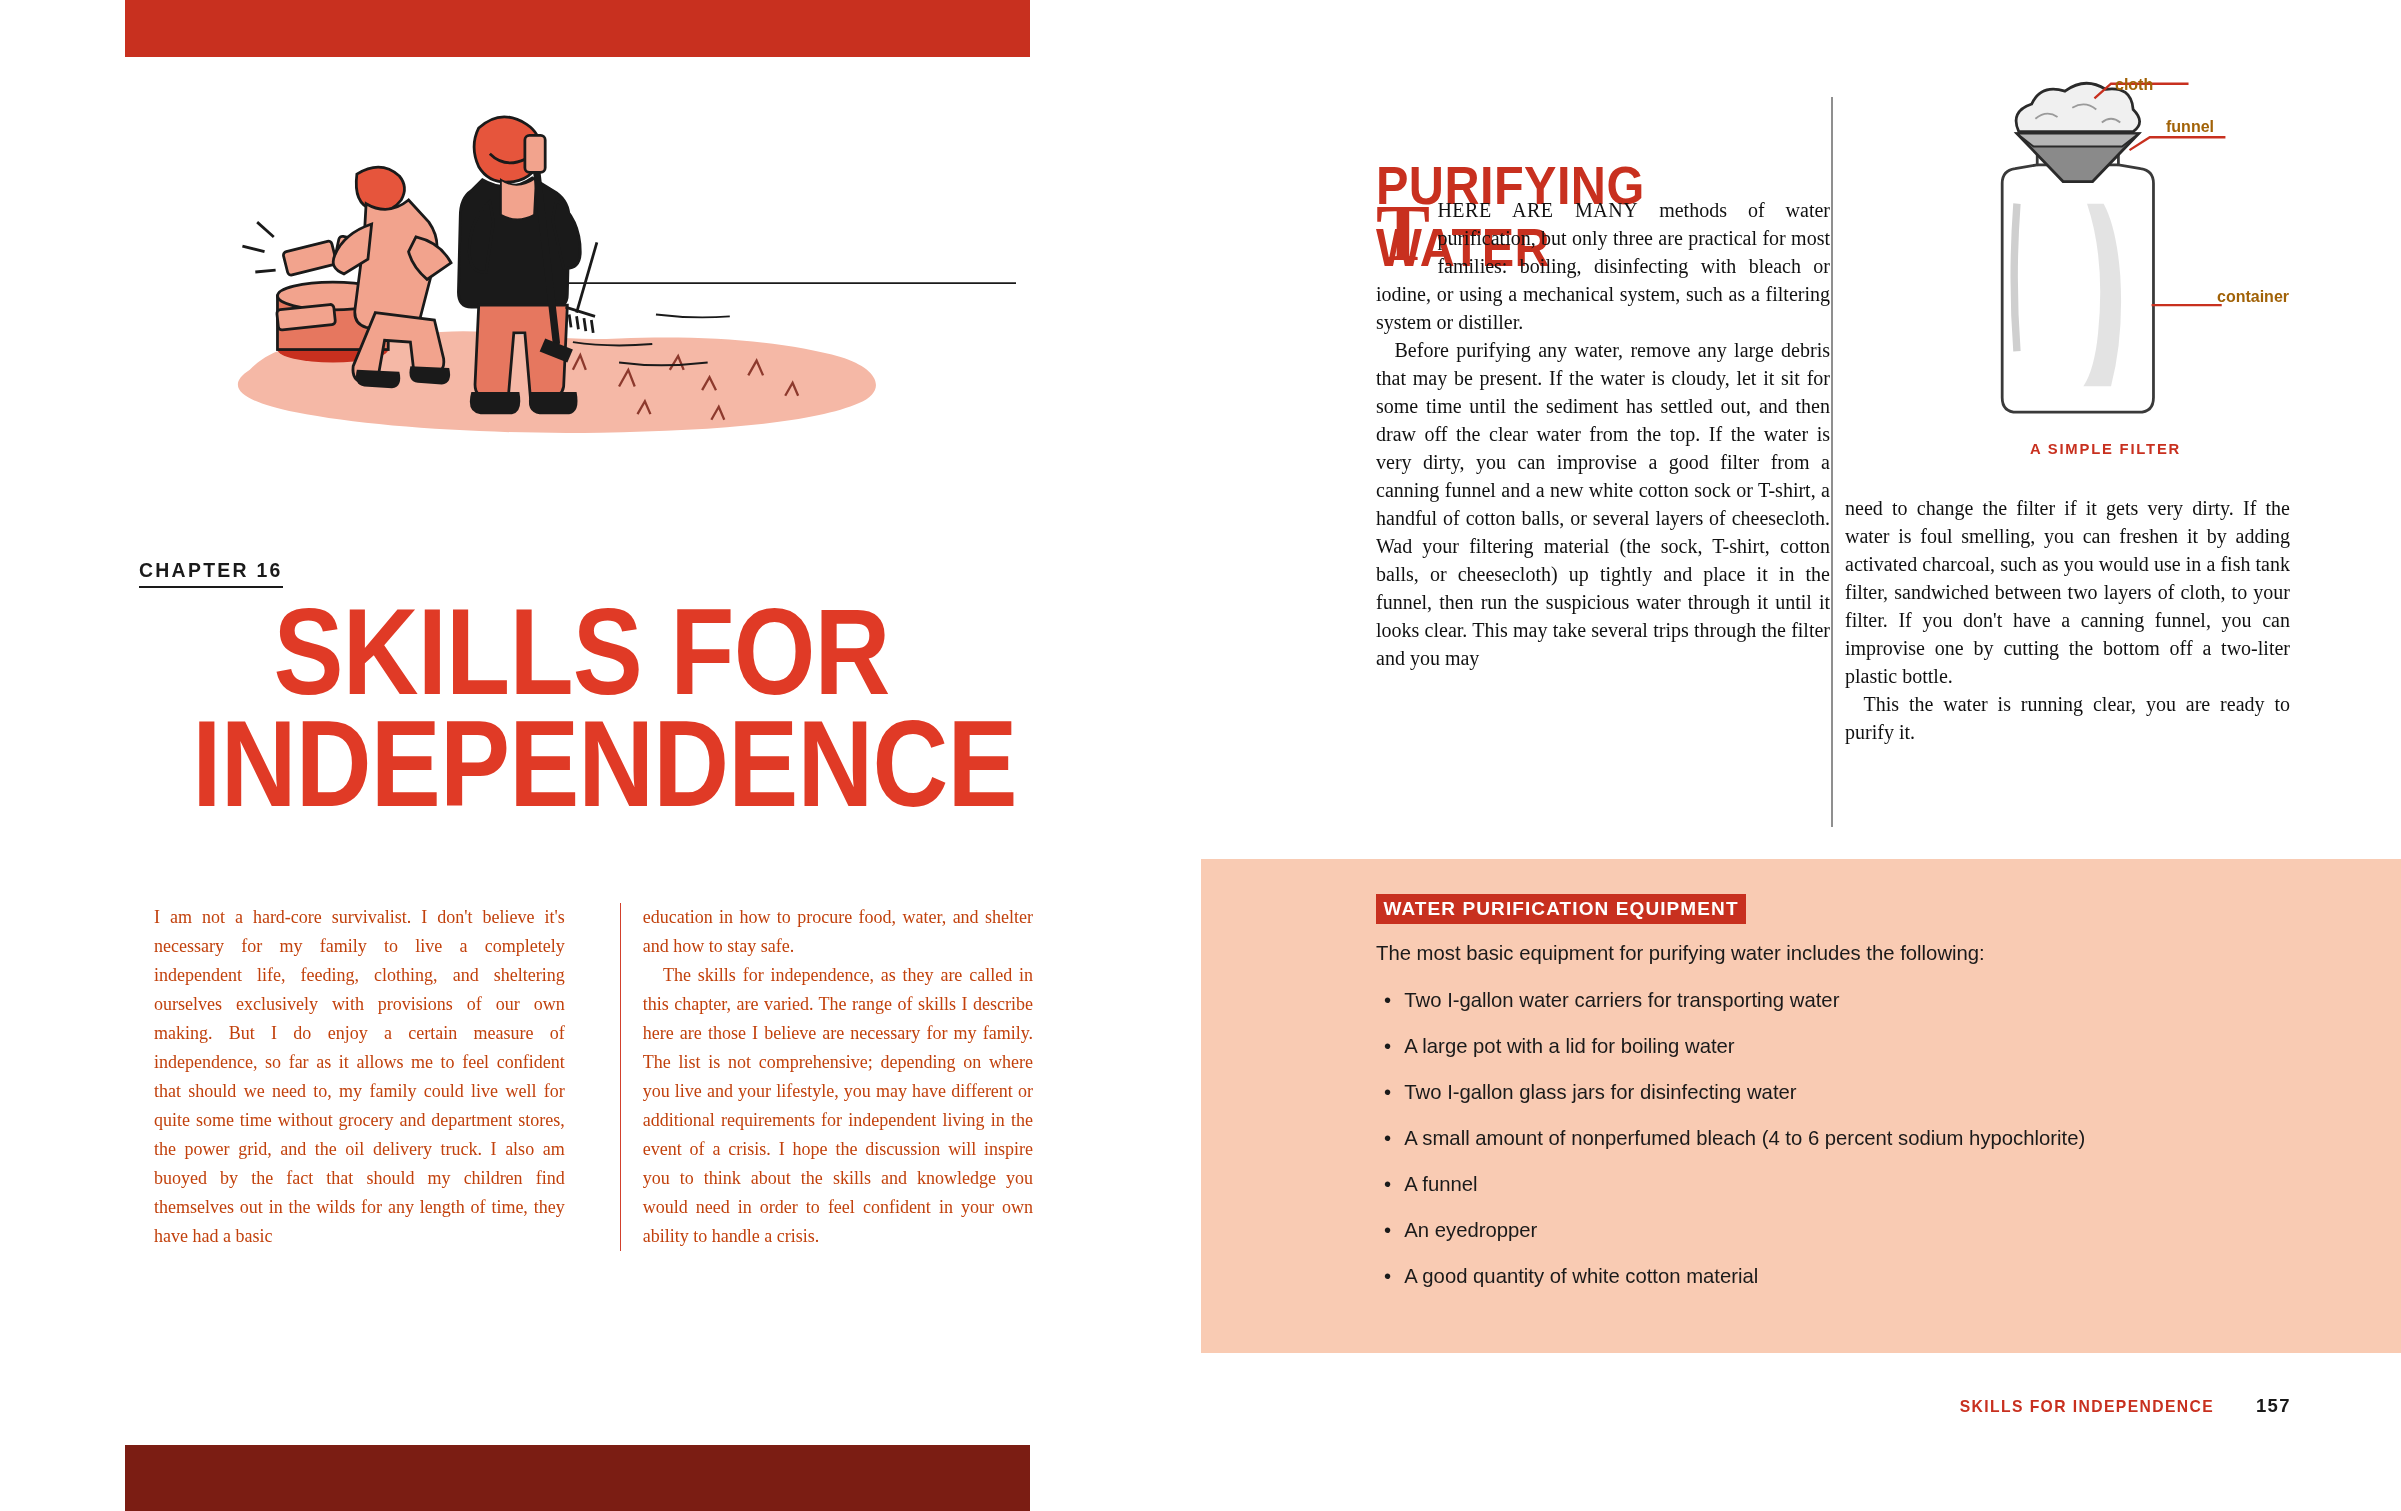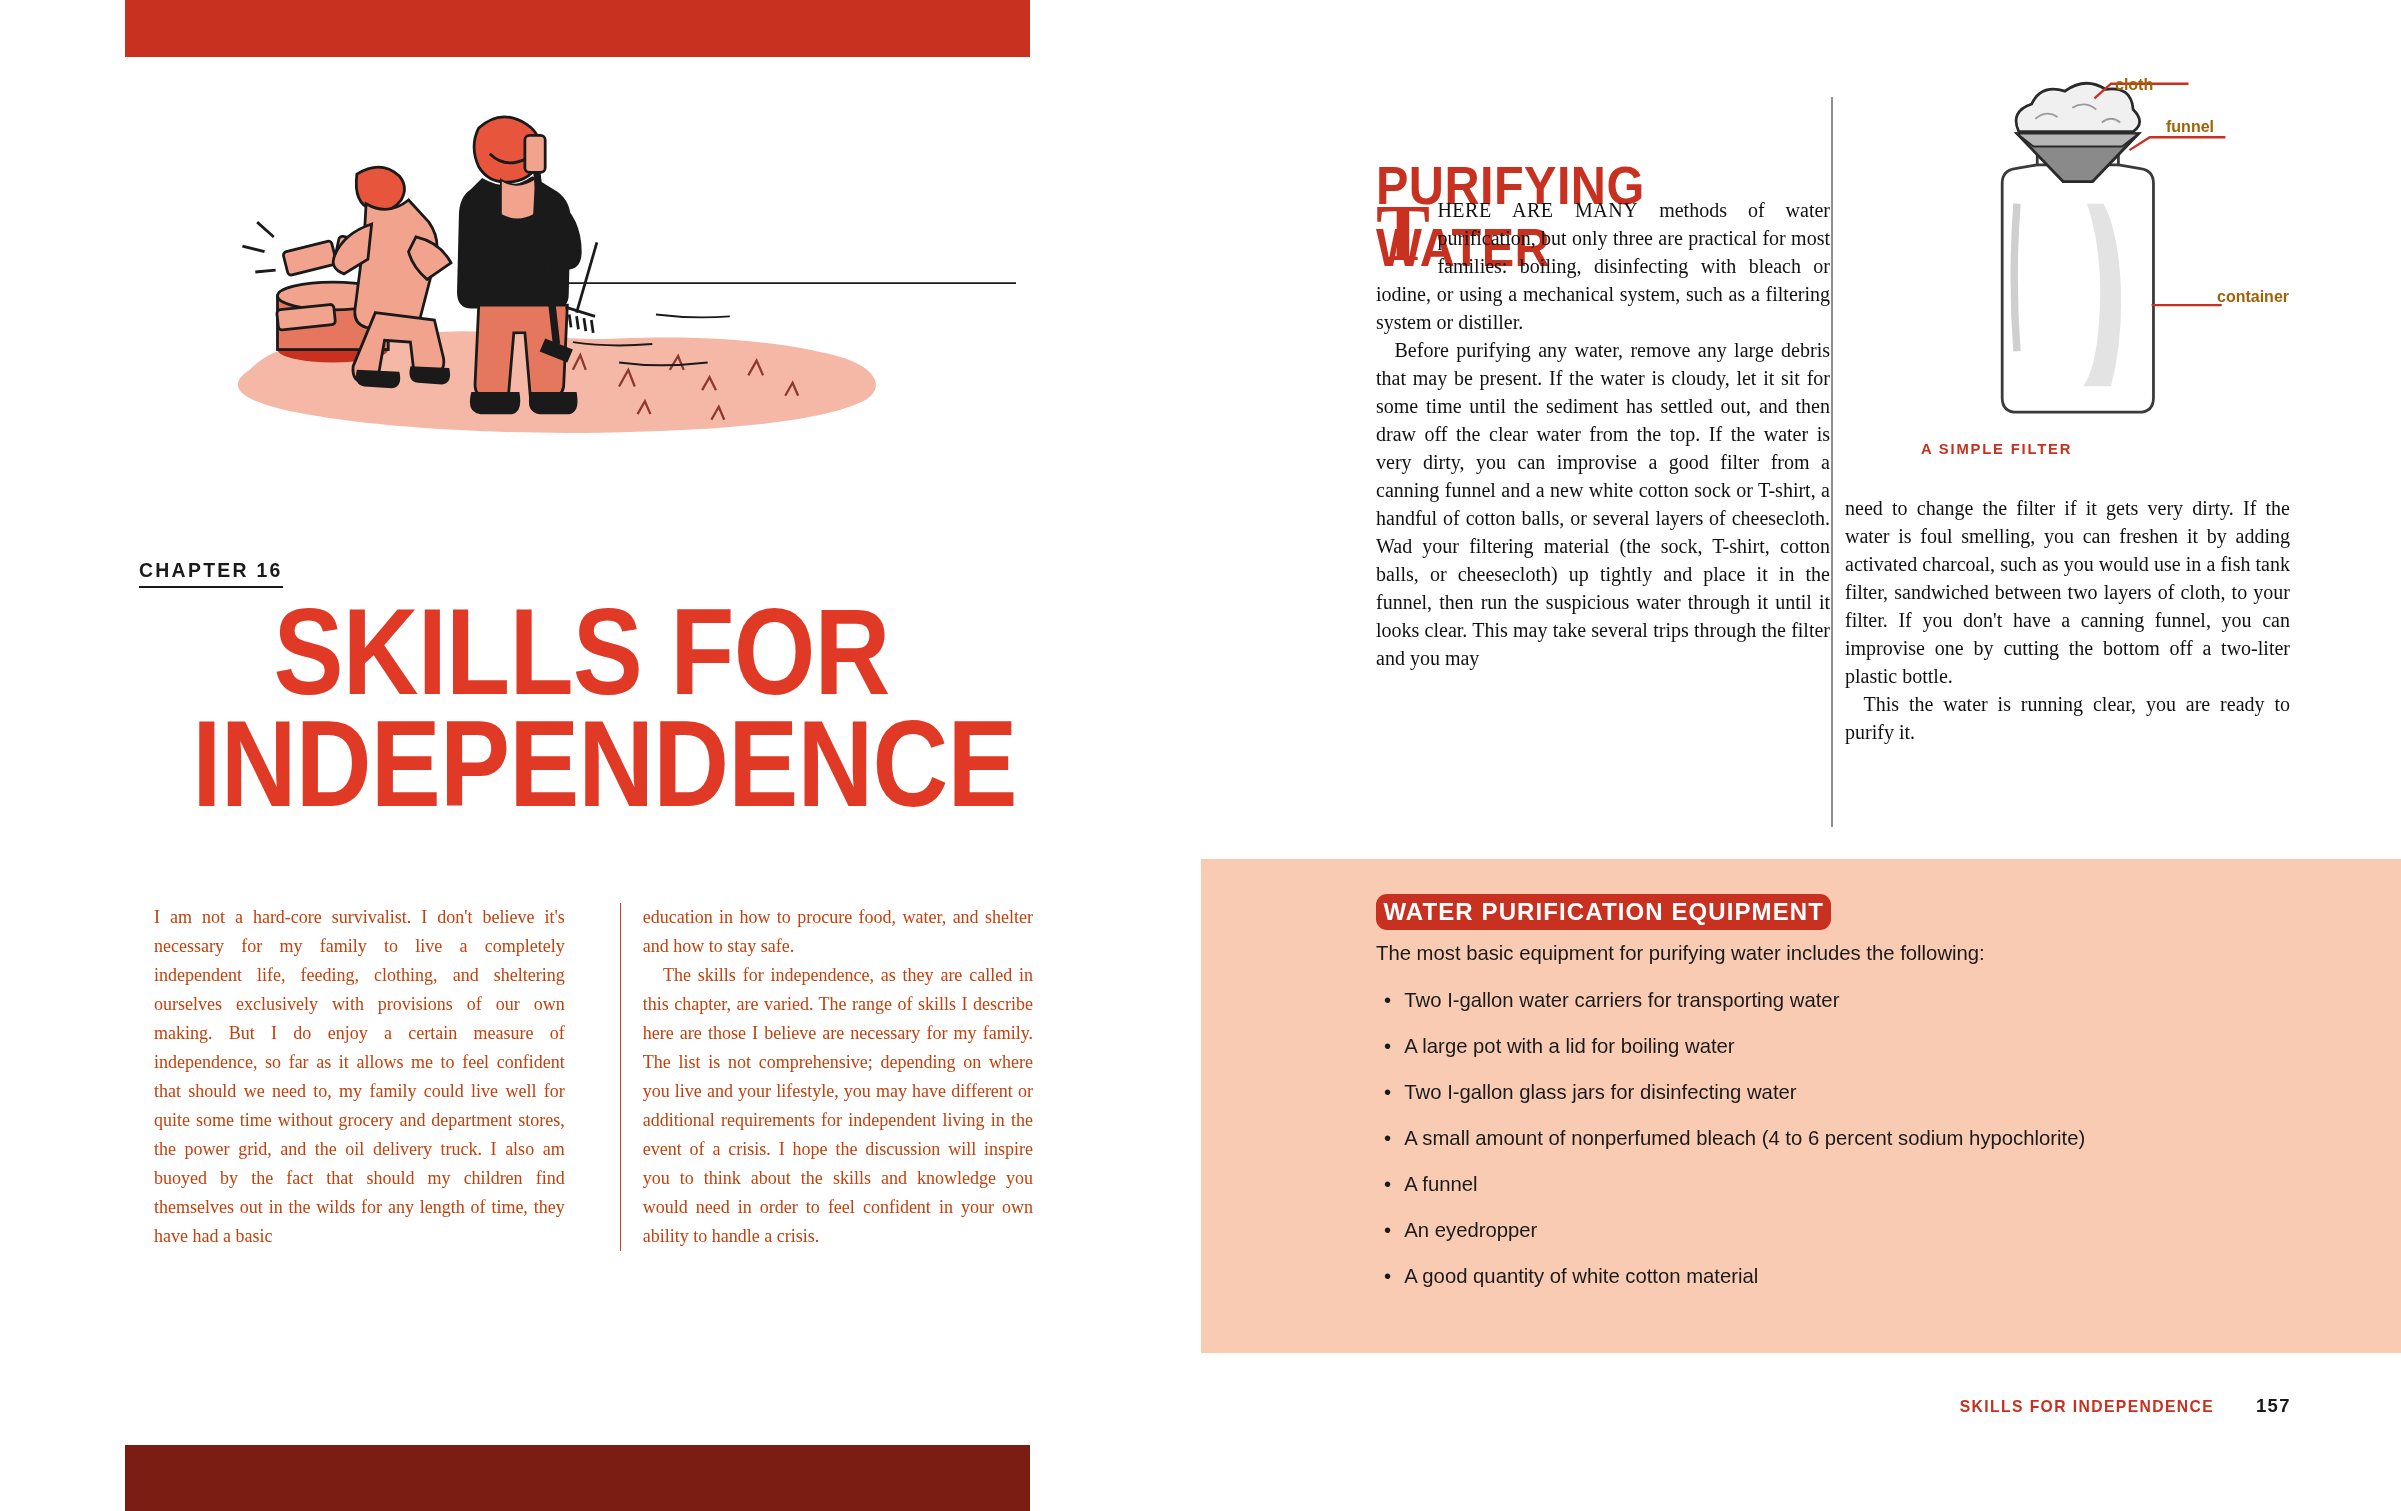--- a/index.html
+++ b/index.html
@@ -170,20 +170,21 @@
   
   .diagram {
     position: absolute;
     left: 1921px; top: 65px;
     width: 369px; height: 388px;
   }
   .diag-caption {
     position: absolute;
     left: 1921px; top: 441px;
     width: 369px;
+    text-align: center;
     color: #c8301f;
     font-family: "Liberation Sans", sans-serif;
     font-weight: bold;
     font-size: 14.8px;
     letter-spacing: 1.8px;
   }
   .lbl {
     position: absolute;
     color: #a16207;
     font-family: "Liberation Sans", sans-serif;
@@ -201,24 +202,23 @@
     width: 1201px; height: 494px;
     background: #f9cbb3;
   }
   .box-title {
     position: absolute;
     left: 1376px; top: 894px;
     background: #c8301f;
     color: #ffffff;
     font-family: "Liberation Sans", sans-serif;
     font-weight: bold;
-    font-size: 24px;
+    font-size: 19px;
     letter-spacing: 1.1px;
     padding: 3.7px 7.4px 4.6px 7.4px;
-    border-radius: 11px;
   }
   .box-intro {
     position: absolute;
     left: 1376px; top: 942px;
     width: 951px;
     font-family: "Liberation Sans", sans-serif;
     font-size: 20.3px;
     color: #1a1a1a;
   }
   .box-list {

